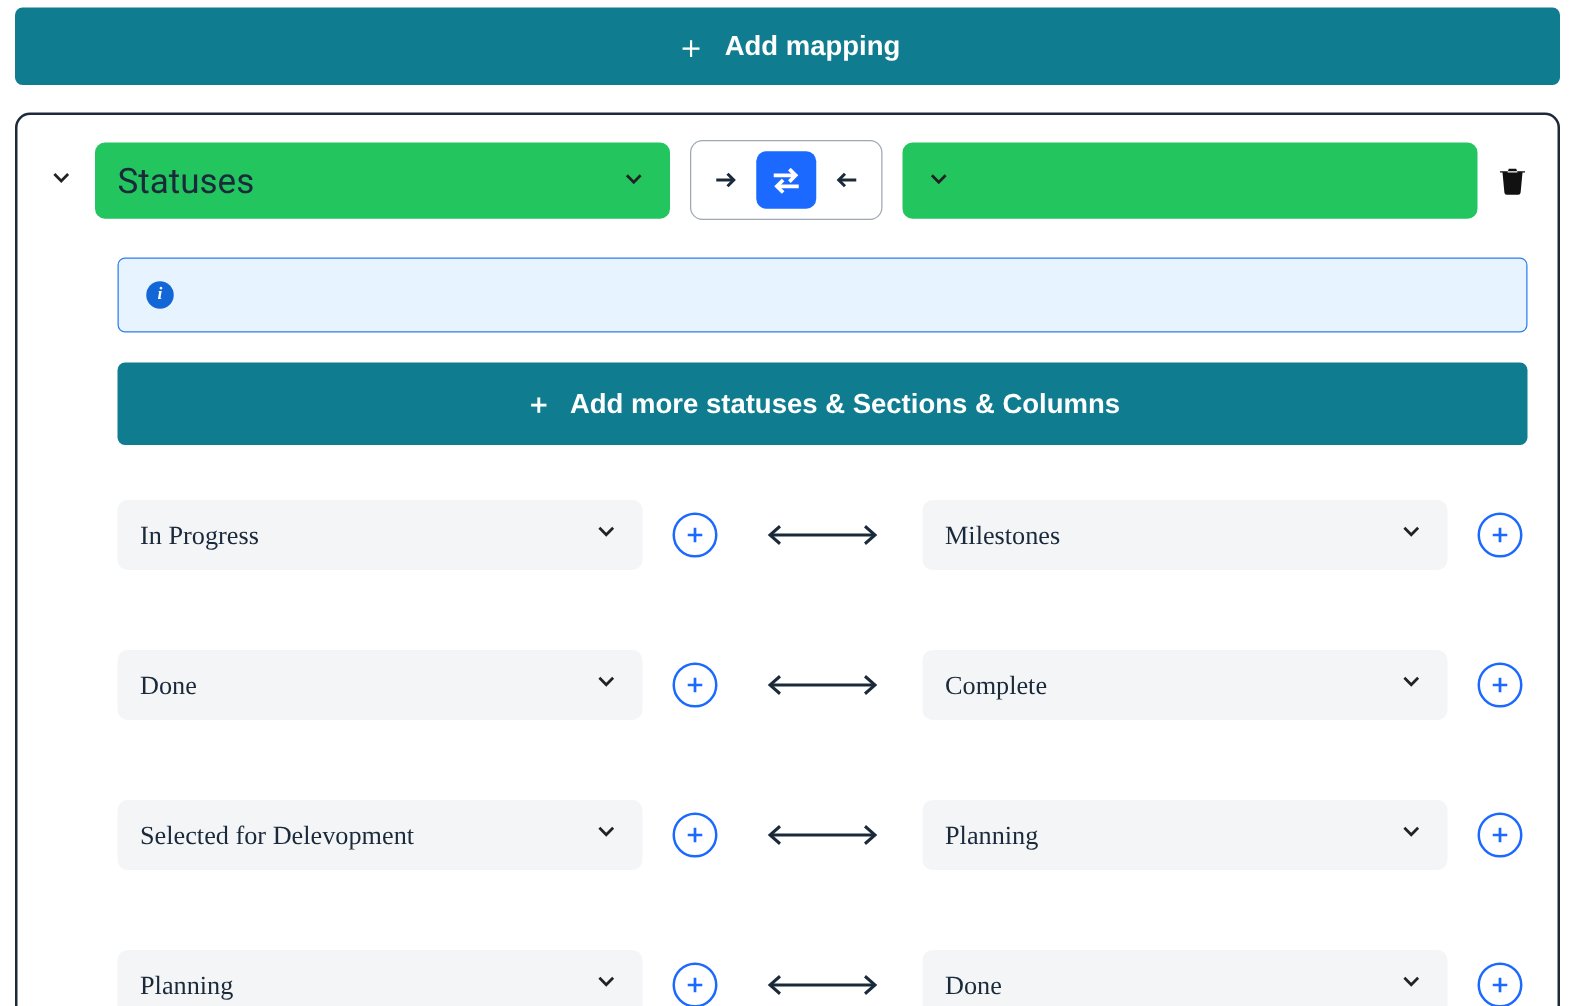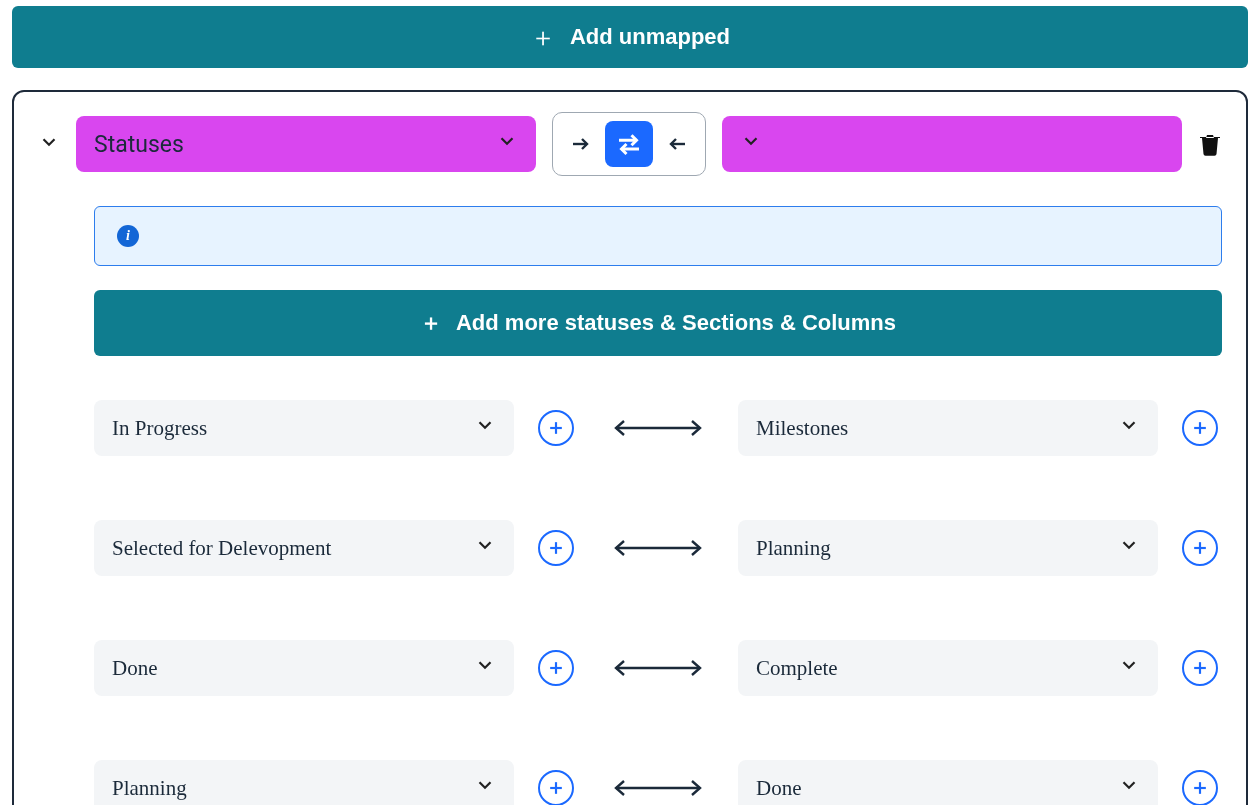--- a/index.html
+++ b/index.html
@@ -35,27 +35,27 @@
     .top-row {
       display: flex;
       align-items: center;
       gap: 16px;
     }
     .chev-down {
       display: inline-block;
     }
     .chev-down svg { width: 22px; height: 22px; stroke: #222; stroke-width: 2.4; fill: none; }
     .pill {
-      background: #d946ef;
+      background: #22c55e;
       border-radius: 8px;
       padding: 14px 18px;
       display: flex;
       align-items: center;
       justify-content: space-between;
-      font-size: 23px;
+      font-size: 28px;
       color: #1b2a3a;
       cursor: pointer;
       flex: 1;
       min-width: 0;
     }
     .dir-box {
       border: 1.5px solid #9fa8b2;
       border-radius: 10px;
       display: flex;
       align-items: center;
@@ -134,21 +134,21 @@
     }
     .add-circle svg { stroke: #1b69ff; stroke-width: 2.6; }
     .bi-arrow { display: flex; align-items: center; justify-content: center; }
     .bi-arrow svg { stroke: #1b2a3a; stroke-width: 2.4; fill: none; }
   </style>
 </head>
 <body>
 
 <button class="teal-btn top-add">
   <span class="plus">＋</span>
-  <span>Add unmapped</span>
+  <span>Add mapping</span>
 </button>
 
 <div class="card">
   <div class="top-row">
     <span class="chev-down">
       <svg viewBox="0 0 24 24">
           <polyline points="6 9 12 15 18 9"></polyline>
         </svg>
     </span>
 
@@ -244,80 +244,80 @@
     <span class="add-circle">
       <svg width="20" height="20" viewBox="0 0 24 24">
               <line x1="12" y1="5" x2="12" y2="19"></line>
               <line x1="5" y1="12" x2="19" y2="12"></line>
             </svg>
     </span>
   </div>
 
   <div class="map-row">
     <div class="sel">
-      <span>Selected for Delevopment</span>
+      <span>Done</span>
       <span class="chev-down">
         <svg viewBox="0 0 24 24">
                 <polyline points="6 9 12 15 18 9"></polyline>
               </svg>
       </span>
     </div>
     <span class="add-circle">
       <svg width="20" height="20" viewBox="0 0 24 24">
               <line x1="12" y1="5" x2="12" y2="19"></line>
               <line x1="5" y1="12" x2="19" y2="12"></line>
             </svg>
     </span>
     <span class="bi-arrow">
       <svg width="100" height="24" viewBox="0 0 100 24">
               <line x1="8" y1="12" x2="92" y2="12"></line>
               <polyline points="16 5 8 12 16 19"></polyline>
               <polyline points="84 5 92 12 84 19"></polyline>
             </svg>
     </span>
     <div class="sel">
-      <span>Planning</span>
+      <span>Complete</span>
       <span class="chev-down">
         <svg viewBox="0 0 24 24">
                 <polyline points="6 9 12 15 18 9"></polyline>
               </svg>
       </span>
     </div>
     <span class="add-circle">
       <svg width="20" height="20" viewBox="0 0 24 24">
               <line x1="12" y1="5" x2="12" y2="19"></line>
               <line x1="5" y1="12" x2="19" y2="12"></line>
             </svg>
     </span>
   </div>
 
   <div class="map-row">
     <div class="sel">
-      <span>Done</span>
+      <span>Selected for Delevopment</span>
       <span class="chev-down">
         <svg viewBox="0 0 24 24">
                 <polyline points="6 9 12 15 18 9"></polyline>
               </svg>
       </span>
     </div>
     <span class="add-circle">
       <svg width="20" height="20" viewBox="0 0 24 24">
               <line x1="12" y1="5" x2="12" y2="19"></line>
               <line x1="5" y1="12" x2="19" y2="12"></line>
             </svg>
     </span>
     <span class="bi-arrow">
       <svg width="100" height="24" viewBox="0 0 100 24">
               <line x1="8" y1="12" x2="92" y2="12"></line>
               <polyline points="16 5 8 12 16 19"></polyline>
               <polyline points="84 5 92 12 84 19"></polyline>
             </svg>
     </span>
     <div class="sel">
-      <span>Complete</span>
+      <span>Planning</span>
       <span class="chev-down">
         <svg viewBox="0 0 24 24">
                 <polyline points="6 9 12 15 18 9"></polyline>
               </svg>
       </span>
     </div>
     <span class="add-circle">
       <svg width="20" height="20" viewBox="0 0 24 24">
               <line x1="12" y1="5" x2="12" y2="19"></line>
               <line x1="5" y1="12" x2="19" y2="12"></line>

